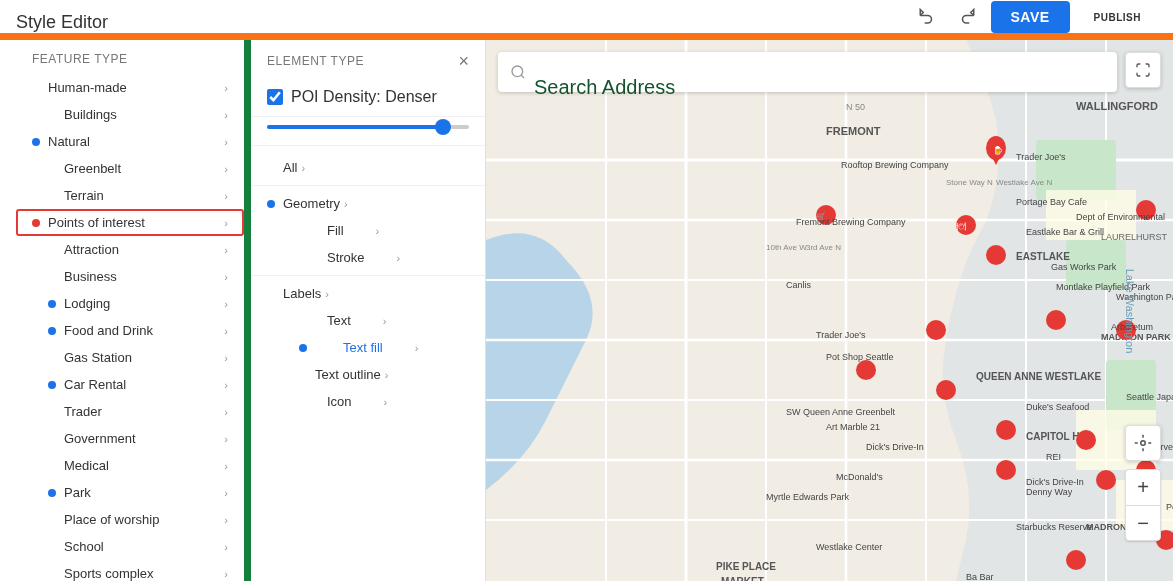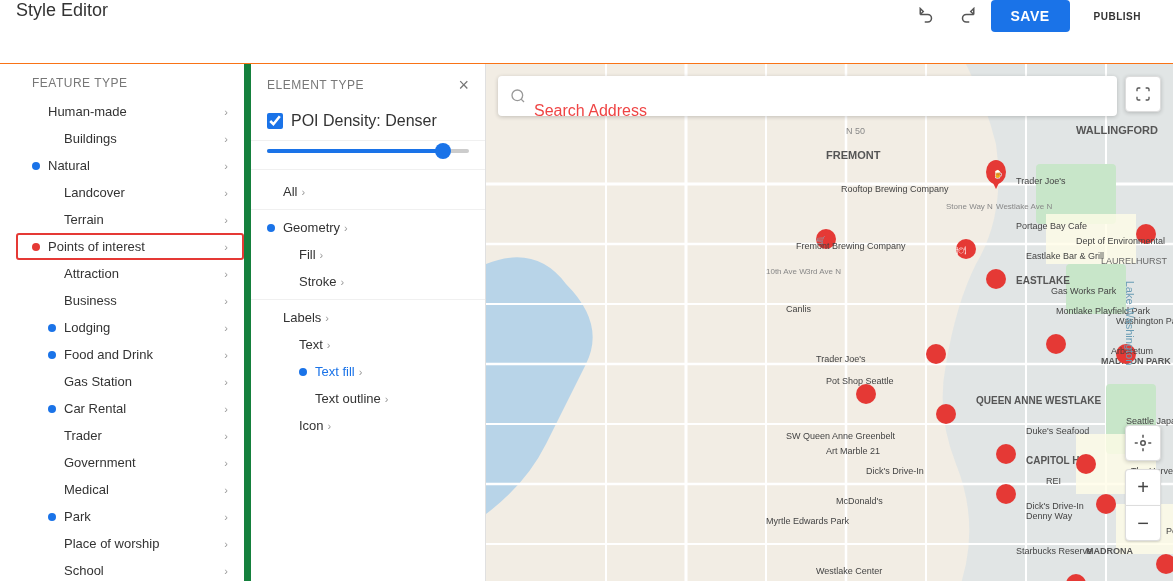--- a/index.html
+++ b/index.html
@@ -1,24 +1,24 @@
 <!DOCTYPE html>
 <html><head>
   <meta charset="utf-8">
   <style>
     * { box-sizing: border-box; margin: 0; padding: 0; }
     body { font-family: 'Arial', sans-serif; font-size: 13px; background: #fff; overflow: hidden; width: 1173px; height: 581px; display: flex; flex-direction: column; }
 
     
     .header {
-      height: 64px;
+      height: 40px;
       background: #fff;
-      border-bottom: 1px solid #f97316;
-      display: flex;
-      align-items: flex-start;
+      border-bottom: 7px solid #f97316;
+      display: flex;
+      align-items: flex-end;
       padding: 0 16px;
       flex-shrink: 0;
     }
     .header-title {
       font-size: 18px;
       font-weight: 500;
       color: #333;
       flex: 1;
     }
     .header-actions {
@@ -208,21 +208,21 @@
       border-radius: 50%;
       background: #1a73e8;
       margin-right: 8px;
       flex-shrink: 0;
     }
     .element-item .chevron {
       margin-left: 4px;
       color: #999;
       font-size: 11px;
     }
-    .element-item.indent { padding-left: 32px; }
+    .element-item.indent { padding-left: 32px; gap: 28px; }
     .element-item.active-fill { color: #1a73e8; }
 
     
     .map-area {
       flex: 1;
       position: relative;
       overflow: hidden;
       background: #e8e0d8;
     }
     .search-bar {
@@ -356,21 +356,21 @@
     </div>
 
     <div class="sidebar-item">
       <span class="dot"></span>
       <span>Natural</span>
       <span class="chevron">›</span>
     </div>
 
     <div class="sidebar-item indent">
       <span style="margin-right:8px;width:8px;"></span>
-      <span>Landcover</span>
+      <span>Greenbelt</span>
       <span class="chevron">›</span>
     </div>
 
     <div class="sidebar-item indent">
       <span style="margin-right:8px;width:8px;"></span>
       <span>Terrain</span>
       <span class="chevron">›</span>
     </div>
 
     <div class="sidebar-item active">
@@ -643,21 +643,21 @@
       <text x="280" y="210" font-size="8" fill="#888" font-family="Arial">10th Ave W</text>
       <text x="320" y="210" font-size="8" fill="#888" font-family="Arial">3rd Ave N</text>
     </svg>
 
     
     <div class="search-bar">
       <svg width="16" height="16" viewBox="0 0 24 24" fill="none" stroke="#999" stroke-width="2" style="margin-right:8px;flex-shrink:0;">
         <circle cx="11" cy="11" r="8"></circle>
           <path d="m21 21-4.35-4.35"></path>
       </svg>
-      <span style="color:#ef4444;font-size:16px;margin-top:30px;">Search Address</span>
+      <span style="color:#14532d;font-size:20px;margin-top:30px;">Search Address</span>
     </div>
 
     
     <button class="fullscreen-btn" style="right:12px;top:12px;">
       <svg width="16" height="16" viewBox="0 0 24 24" fill="none" stroke="#555" stroke-width="2">
         <path d="M8 3H5a2 2 0 0 0-2 2v3m18 0V5a2 2 0 0 0-2-2h-3m0 18h3a2 2 0 0 0 2-2v-3M3 16v3a2 2 0 0 0 2 2h3"></path>
       </svg>
     </button>
 
     

